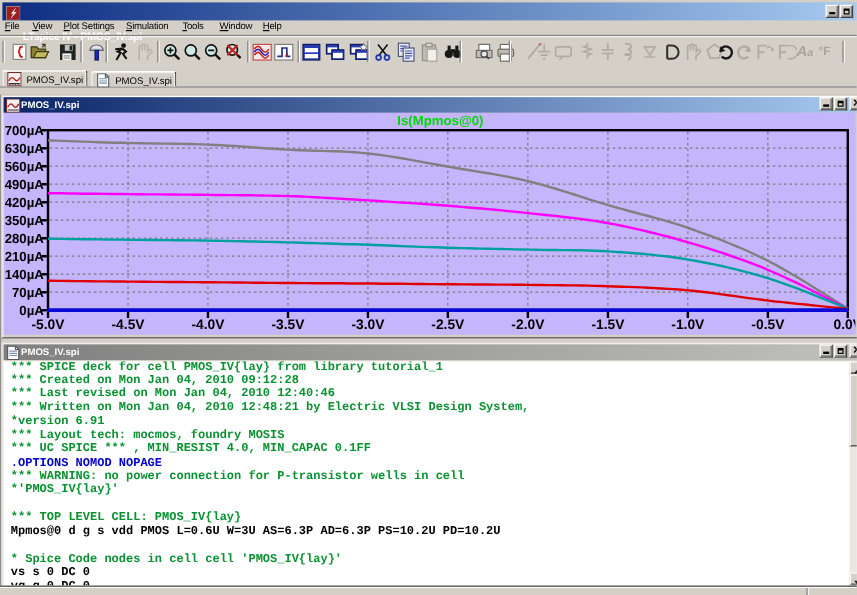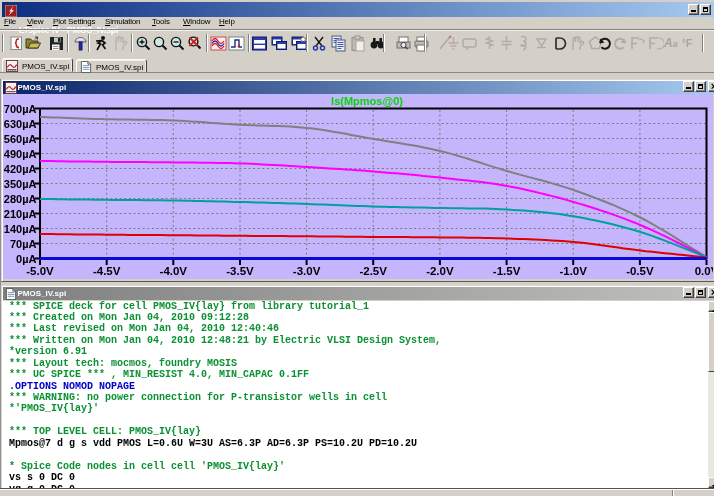--- a/index.html
+++ b/index.html
@@ -388,21 +388,21 @@
 <div class="g">*** Last revised on Mon Jan 04, 2010 12:40:46</div>
 <div class="g">*** Written on Mon Jan 04, 2010 12:48:21 by Electric VLSI Design System,</div>
 <div class="g">*version 6.91</div>
 <div class="g">*** Layout tech: mocmos, foundry MOSIS</div>
 <div class="g">*** UC SPICE *** , MIN_RESIST 4.0, MIN_CAPAC 0.1FF</div>
 <div class="b">.OPTIONS NOMOD NOPAGE</div>
 <div class="g">*** WARNING: no power connection for P-transistor wells in cell</div>
 <div class="g">*'PMOS_IV{lay}'</div>
 <div class="k">&nbsp;</div>
 <div class="g">*** TOP LEVEL CELL: PMOS_IV{lay}</div>
-<div class="k">Mpmos@7 d g s vdd PMOS L=0.6U W=3U AS=6.3P AD=6.3P PS=10.2U PD=10.2U</div>
+<div class="k">Mpmos@0 d g s vdd PMOS L=0.6U W=3U AS=6.3P AD=6.3P PS=10.2U PD=10.2U</div>
 <div class="k">&nbsp;</div>
 <div class="g">* Spice Code nodes in cell cell 'PMOS_IV{lay}'</div>
 <div class="k">vs s 0 DC 0</div>
 <div class="k">vg g 0 DC 0</div>
     </div>
     <div class="abs" id="vscroll" style="left:705px;top:0;width:12px;height:187px;background:#e9e7e1;">
       <div class="cbtn" style="width:12px;height:11px;"><svg width="12" height="11" viewBox="0 0 12 11">
             <path d="M6 3 L9 7 L3 7 Z" fill="#000"></path>
           </svg></div>
       <div class="cbtn" style="width:12px;height:11px;position:absolute;bottom:0;"><svg width="12" height="11" viewBox="0 0 12 11">

